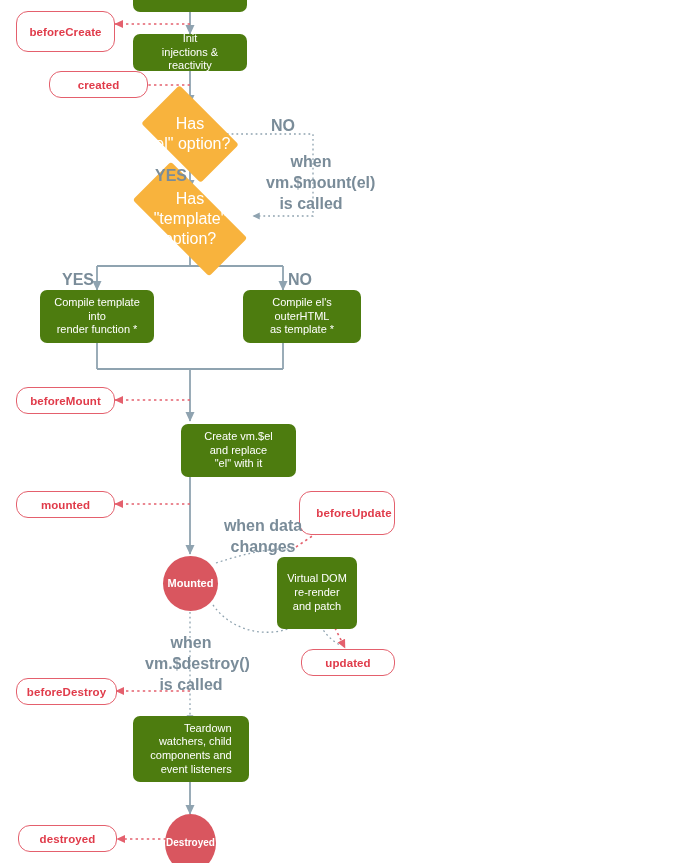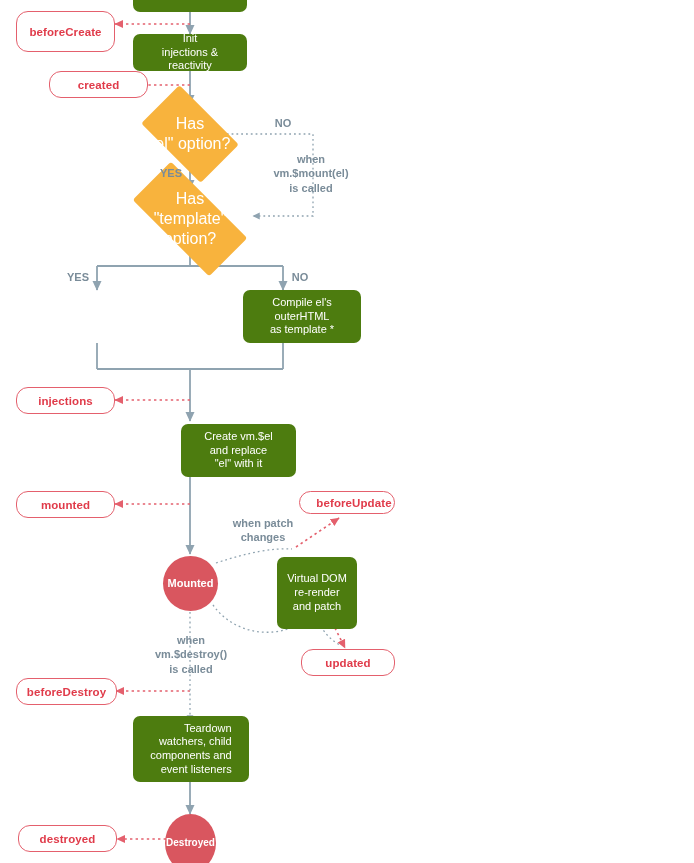--- a/index.html
+++ b/index.html
@@ -89,21 +89,21 @@
     color: #e03b4a;
     font-size: 11.5px;
     font-weight: bold;
     letter-spacing: 0.1px;
   }
 
   
   .flabel {
     position: absolute;
     color: #7a8c99;
-    font-size: 11px;
+    font-size: 16px;
     font-weight: bold;
     line-height: 1.3;
     text-align: center;
     white-space: pre-line;
   }
 
   
   .watermark {
     position: absolute;
     color: #c9c9c9;
@@ -184,20 +184,23 @@
 
       <line x1="190" y1="612" x2="190" y2="722" stroke="#8fa3b0" stroke-width="1.3" stroke-dasharray="1.8 3" marker-end="url(#arrow-gray-dot)"></line>
     </g>
   </svg>
 
   <div class="node green-box" style="left:133px; top:-18px; width:114px; height:30px;"></div>
 
   <div class="node green-box" style="left: 133px; top: 34px; width: 114px; height: 37px; white-space: pre-line;">Init
 injections &amp; reactivity</div>
 
+  <div class="node green-box" style="left: 40px; top: 290px; width: 114px; height: 53px; white-space: pre-line;">Compile template
+into
+render function *</div>
 
   <div class="node green-box" style="left: 223px; top: 290px; width: 118px; height: 53px; white-space: pre-line; margin-left: 20px;">Compile el's
 outerHTML
 as template *</div>
 
   <div class="node green-box" style="left: 133px; top: 424px; width: 115px; height: 53px; white-space: pre-line; margin-left: 48px;">Create vm.$el
 and replace
 "el" with it</div>
 
   <div class="node green-box" style="left: 277px; top: 557px; width: 80px; height: 72px; white-space: pre-line;">Virtual DOM
@@ -222,45 +225,45 @@
   </div>
 
   <div class="node circle-red" style="left:163px; top:556px; width:55px; height:55px;">Mounted</div>
 
   <div class="node ellipse-red" style="left:165px; top:814px; width:51px; height:58px;">Destroyed</div>
 
   <div class="pill" style="left:16px; top:11px; width:99px; height:41px;">beforeCreate</div>
 
   <div class="pill" style="left:12px; top:71px; width:99px; height:27px;margin-left:37px;">created</div>
 
-  <div class="pill" style="left:16px; top:387px; width:99px; height:27px;">injections</div>
+  <div class="pill" style="left:16px; top:387px; width:99px; height:27px;">beforeMount</div>
 
   <div class="pill" style="left:16px; top:491px; width:99px; height:27px;">mounted</div>
 
-  <div class="pill" style="left:299px; top:491px; width:96px; height:23px;padding-left:14px;">beforeUpdate</div>
+  <div class="pill" style="left:299px; top:491px; width:96px; height:44px;padding-left:14px;">beforeUpdate</div>
 
   <div class="pill" style="left:16px; top:678px; width:101px; height:27px;">beforeDestroy</div>
 
   <div class="pill" style="left:301px; top:649px; width:94px; height:27px;">updated</div>
 
   <div class="pill" style="left:18px; top:825px; width:99px; height:27px;">destroyed</div>
 
   <div class="flabel" style="left:268px; top:116px; width:30px;">NO</div>
 
   <div class="flabel" style="left:155px; top:166px; width:32px;">YES</div>
 
   <div class="flabel" style="left: 266px; top: 152px; width: 90px; white-space: pre-line;">when
 vm.$mount(el)
 is called</div>
 
   <div class="flabel" style="left:62px; top:270px; width:32px;">YES</div>
 
   <div class="flabel" style="left:285px; top:270px; width:30px;">NO</div>
 
-  <div class="flabel" style="left: 219px; top: 516px; width: 88px; white-space: pre-line;">when patch
+  <div class="flabel" style="left: 219px; top: 516px; width: 88px; white-space: pre-line;">when data
 changes</div>
 
   <div class="flabel" style="left: 145px; top: 633px; width: 92px; white-space: pre-line;">when
 vm.$destroy()
 is called</div>
 
   <div class="watermark" style="left:508px; top:876px;">CSDN @三月的一天</div>
 
 </div>
 

